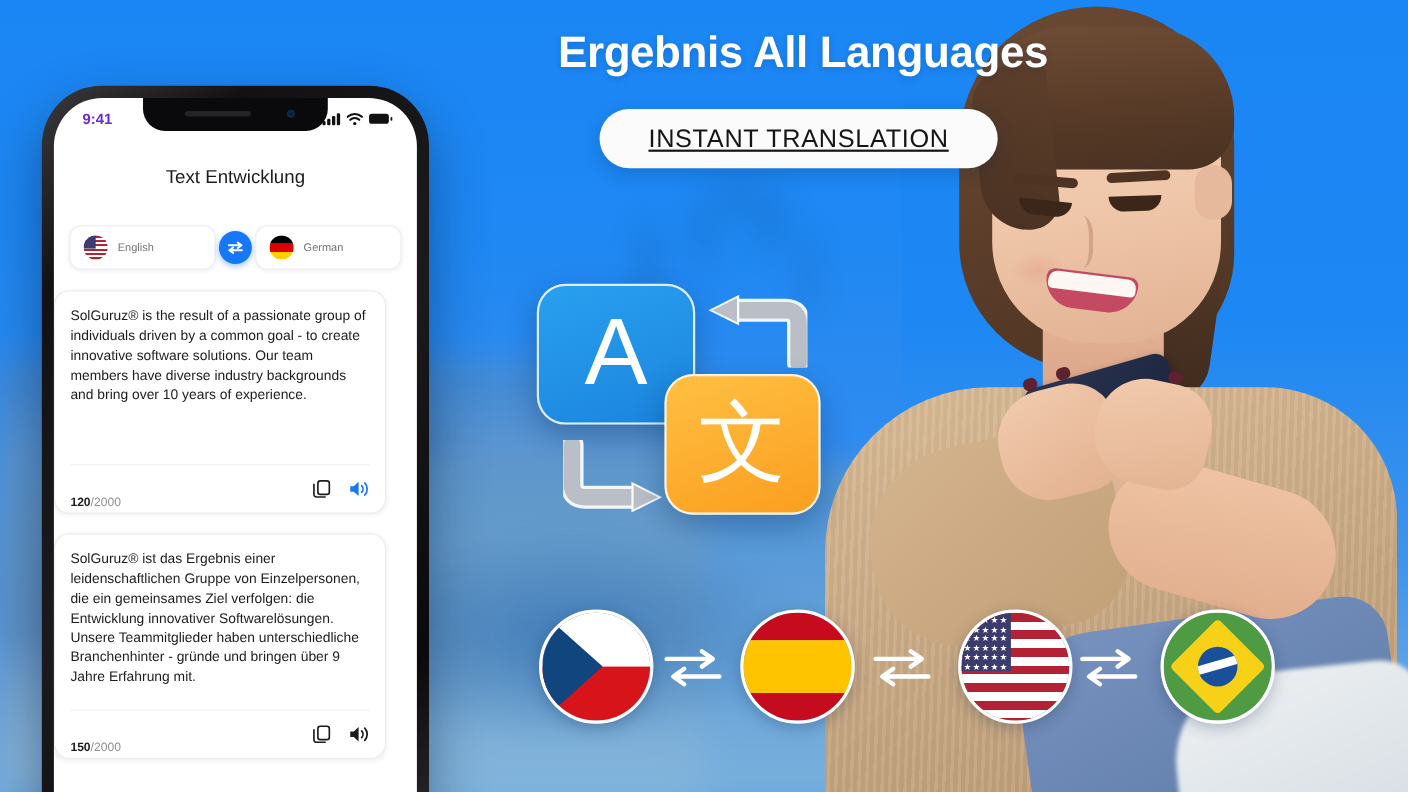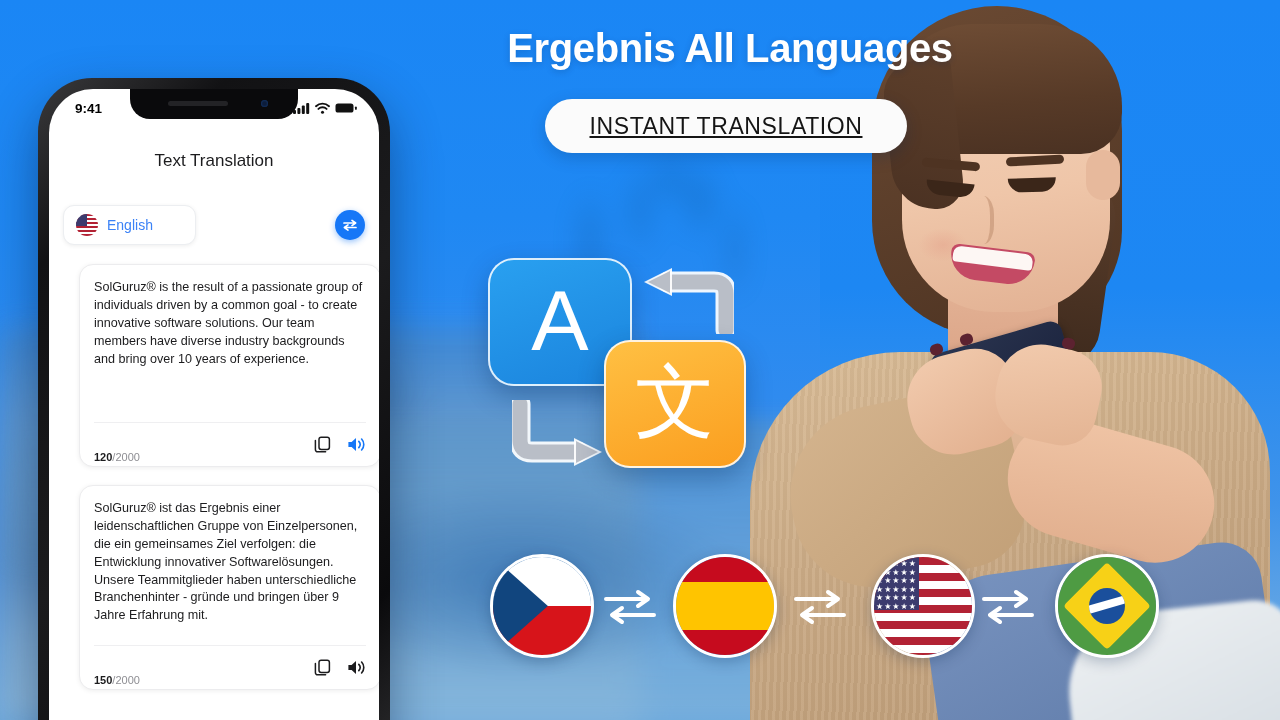--- a/index.html
+++ b/index.html
@@ -295,53 +295,53 @@
   .notch .cam {
     position:absolute; right:30px; top:11px; width:7px; height:7px;
     background:#0d1d3a; border-radius:50%;
     box-shadow:inset 0 0 2px #1b4a8f;
   }
   .statusbar {
     position:absolute; left:0; top:0; width:100%; height:34px;
     display:flex; align-items:center; justify-content:space-between;
     padding:4px 22px 0 26px; z-index:6;
   }
-  .st-time { font-size:13.5px; font-weight:bold; color:#000000; }
+  .st-time { font-size:13.5px; font-weight:bold; color:#6d28d9; }
   .st-right { display:flex; align-items:center; gap:5px; }
 
   .app-title {
     position:absolute; left:0; top:62px; width:100%;
     text-align:center; font-size:17px; color:#1c1c1e;
   }
 
   .lang-row {
     position:absolute; left:14px; top:116px; width:calc(100% - 28px);
     display:flex; align-items:center; justify-content:space-between;
   }
   .lang-box {
     width:133px; height:40px; background:#fff;
     border:1px solid #eceef1; border-radius:11px;
     display:flex; align-items:center; gap:9px; padding-left:12px;
     box-shadow:0 1px 4px rgba(0,0,0,.07);
   }
-  .lang-box span { font-size:14px; color:#3b82f6; font-weight:500; }
+  .lang-box span { font-size:10px; color:#737373; font-weight:500; }
   .mini-flag { width:22px; height:22px; border-radius:50%; overflow:hidden; position:relative; flex:0 0 auto; }
   .mf-us-stripes { position:absolute; inset:0;
     background:repeating-linear-gradient(180deg,#b22234 0 2px,#fff 2px 4px); }
   .mf-us-canton { position:absolute; left:0; top:0; width:48%; height:54%; background:#3c3b6e; }
   .mf-de { position:absolute; inset:0;
     background:linear-gradient(180deg,#000 0 33.3%,#dd0000 33.3% 66.6%,#ffce00 66.6% 100%); }
   .swapbtn {
     width:30px; height:30px; border-radius:50%;
     background:#1677f7; display:flex; align-items:center; justify-content:center;
     box-shadow:0 2px 6px rgba(22,119,247,.45); flex:0 0 auto;
   }
 
   .card {
-    position:absolute; left:30px; width:calc(100% - 28px);
+    position:absolute; left:0; width:calc(100% - 28px);
     background:#fff; border:1px solid #ececee; border-radius:14px;
     box-shadow:0 1px 5px rgba(0,0,0,.07);
     padding:14px 14px 0 14px;
   }
   .card.src { top:175px; height:203px; }
   .card.dst { top:396px; height:205px; }
   .card p {
     font-size:12.6px; line-height:1.42; color:#1c1c1e;
   }
   .card-foot {
@@ -504,38 +504,44 @@
           </span>
           <span>
             <svg width="22" height="12" viewBox="0 0 22 12">
               <rect x="0.5" y="1.5" width="18" height="9" rx="2.6" fill="#111"></rect>
               <rect x="20" y="4.4" width="1.8" height="3.4" rx=".9" fill="#111"></rect>
             </svg>
           </span>
         </div>
       </div>
 
-      <div class="app-title">Text Translation</div>
+      <div class="app-title">Text Entwicklung</div>
 
       <div class="lang-row">
         <div class="lang-box">
           <span class="mini-flag">
             <span class="mf-us-stripes"></span>
               <span class="mf-us-canton"></span>
           </span>
           <span>English</span>
         </div>
 
         <div class="swapbtn">
           <svg width="16" height="14" viewBox="0 0 16 14">
             <path d="M2 5 H13 M10 2.4 L13.6 5 L10 7.6" stroke="#fff" stroke-width="1.7" fill="none" stroke-linecap="round" stroke-linejoin="round"></path>
             <path d="M14 9.5 H3 M6 6.9 L2.4 9.5 L6 12.1" stroke="#fff" stroke-width="1.7" fill="none" stroke-linecap="round" stroke-linejoin="round"></path>
           </svg>
         </div>
 
+        <div class="lang-box">
+          <span class="mini-flag">
+            <span class="mf-de"></span>
+          </span>
+          <span>German</span>
+        </div>
       </div>
 
       <div class="card src">
         <p>SolGuruz® is the result of a passionate group of individuals driven by a common goal - to create innovative software solutions. Our team members have diverse industry backgrounds and bring over 10 years of experience.</p>
         <div class="card-foot">
           <div class="counter">
             <b>120</b><span>/2000</span>
           </div>
           <div class="foot-icons">
             <span>

